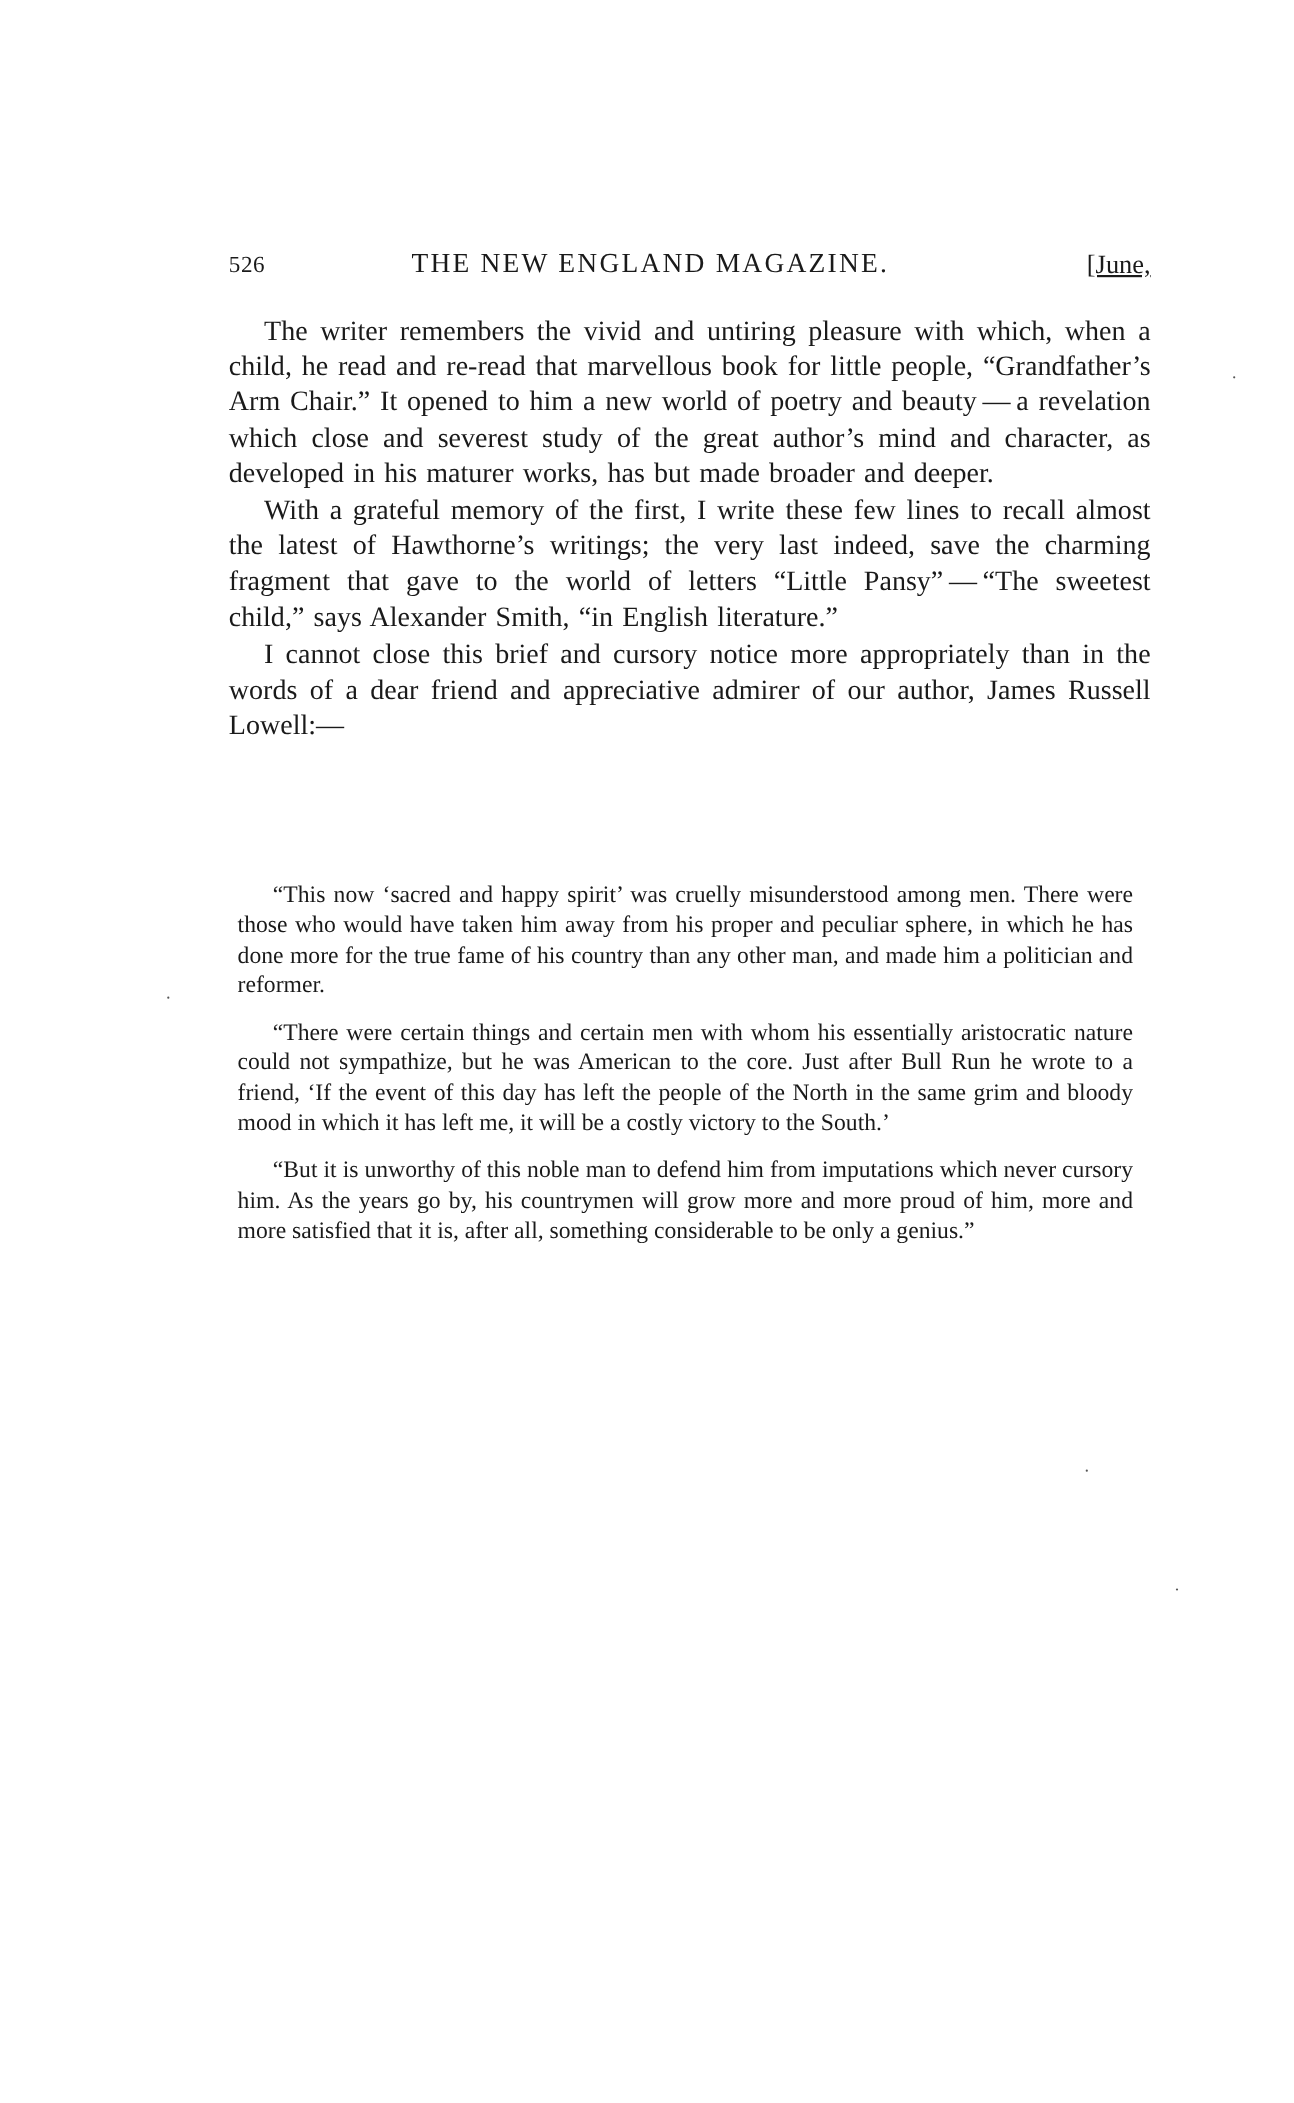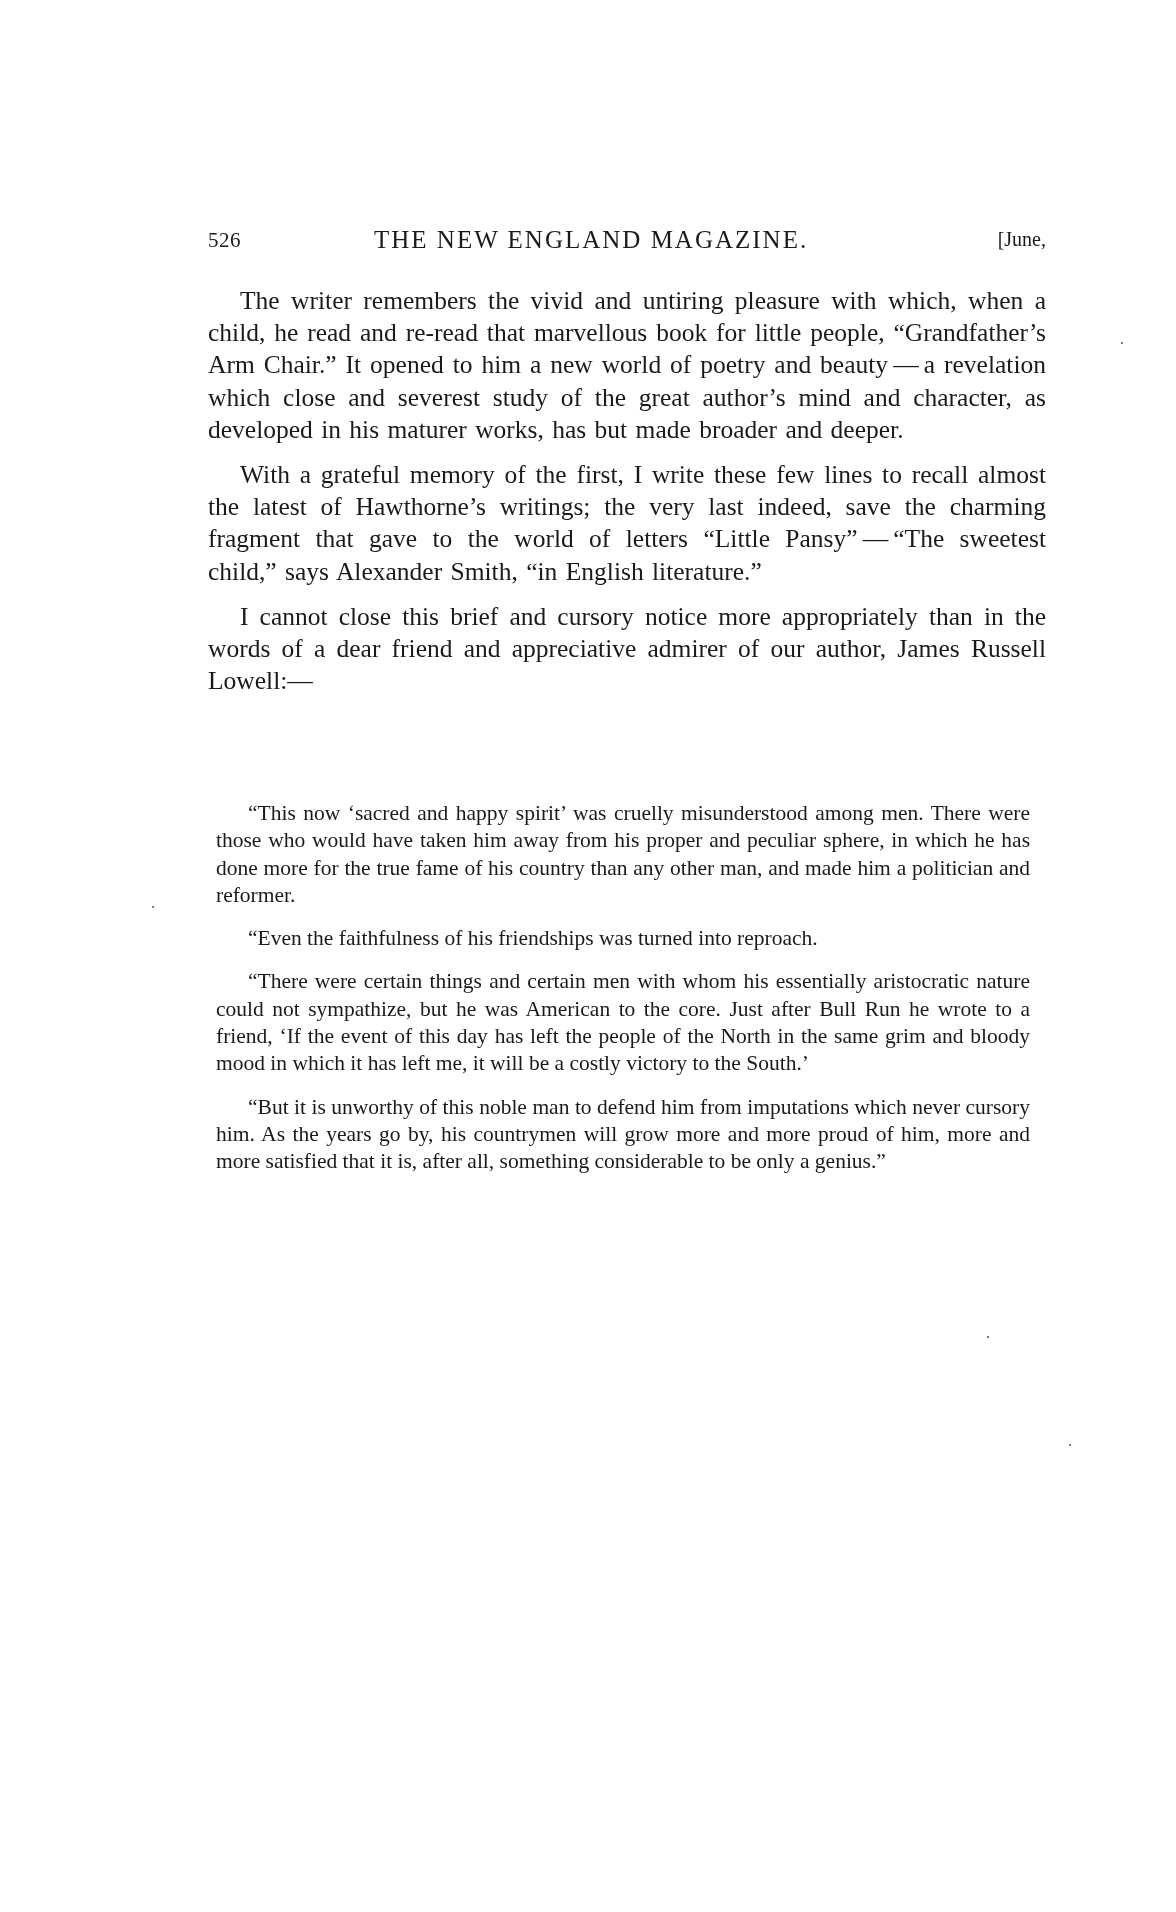--- a/index.html
+++ b/index.html
@@ -1,24 +1,24 @@
 <!DOCTYPE html>
 <html><head>
 <meta charset="utf-8">
 <style>
   html, body { margin: 0; padding: 0; background: #ffffff; }
   body { width: 1176px; height: 1912px; position: relative; overflow: hidden; color: #1a1a1a; font-family: "Liberation Serif", "DejaVu Serif", serif; }
   .page { position: absolute; left: 0; top: 0; width: 1176px; height: 1445px; }
   .running-head { position: absolute; top: 226px; left: 208px; width: 838px; height: 34px; }
   .page-num { position: absolute; left: 0; top: 2px; font-size: 21px; letter-spacing: 0.5px; }
   .mag-title { position: absolute; left: 166px; top: 0; font-size: 25px; letter-spacing: 2px; }
-  .month { position: absolute; right: 0; top: 2px; font-size: 20px; }
+  .month { position: absolute; right: 0; top: 2px; font-size: 24px; text-decoration: underline; }
   .body-text { position: absolute; left: 208px; top: 285px; width: 838px; }
   .p-main { margin: 0; font-size: 25.5px; line-height: 32.2px; text-align: justify; text-indent: 32px; word-spacing: 2px; }
-  .p-main + .p-main { margin-top: 13px; }
+  .p-main + .p-main { margin-top: 2px; }
   .quote-block { position: absolute; left: 200px; top: 784px; width: 846px; }
   .p-quote { margin: 16px; font-size: 21.5px; line-height: 27.3px; text-align: justify; text-indent: 32px; }
   .p-quote + .p-quote { margin-top: 2px; }
   .speck { position: absolute; width: 2px; height: 2px; background: #555; border-radius: 1px; }
 </style>
 </head>
 <body>
 
 <div class="page">
   <div class="running-head">
@@ -28,21 +28,20 @@
   </div>
 
   <div class="body-text">
     <p class="p-main">The writer remembers the vivid and untiring pleasure with which, when a child, he read and re-read that marvellous book for little people, “Grandfather’s Arm Chair.” It opened to him a new world of poetry and beauty — a revelation which close and severest study of the great author’s mind and character, as developed in his maturer works, has but made broader and deeper.</p>
     <p class="p-main">With a grateful memory of the first, I write these few lines to recall almost the latest of Hawthorne’s writings; the very last indeed, save the charming fragment that gave to the world of letters “Little Pansy” — “The sweetest child,” says Alexander Smith, “in English literature.”</p>
     <p class="p-main">I cannot close this brief and cursory notice more appropriately than in the words of a dear friend and appreciative admirer of our author, James Russell Lowell:—</p>
   </div>
 
   <div class="quote-block">
     <p class="p-quote">“This now ‘sacred and happy spirit’ was cruelly misunderstood among men. There were those who would have taken him away from his proper and peculiar sphere, in which he has done more for the true fame of his country than any other man, and made him a politician and reformer.</p>
-    <p class="p-quote">“Even the faithfulness of his friendships was turned into reproach.</p>
     <p class="p-quote">“There were certain things and certain men with whom his essentially aristocratic nature could not sympathize, but he was American to the core. Just after Bull Run he wrote to a friend, ‘If the event of this day has left the people of the North in the same grim and bloody mood in which it has left me, it will be a costly victory to the South.’</p>
     <p class="p-quote">“But it is unworthy of this noble man to defend him from imputations which never cursory him. As the years go by, his countrymen will grow more and more proud of him, more and more satisfied that it is, after all, something considerable to be only a genius.”</p>
   </div>
 
   <span class="speck" style="left:1121px; top:342px;"></span>
   <span class="speck" style="left:152px; top:906px;"></span>
   <span class="speck" style="left:987px; top:1336px;"></span>
   <span class="speck" style="left:1069px; top:1444px;"></span>
 </div>
 

